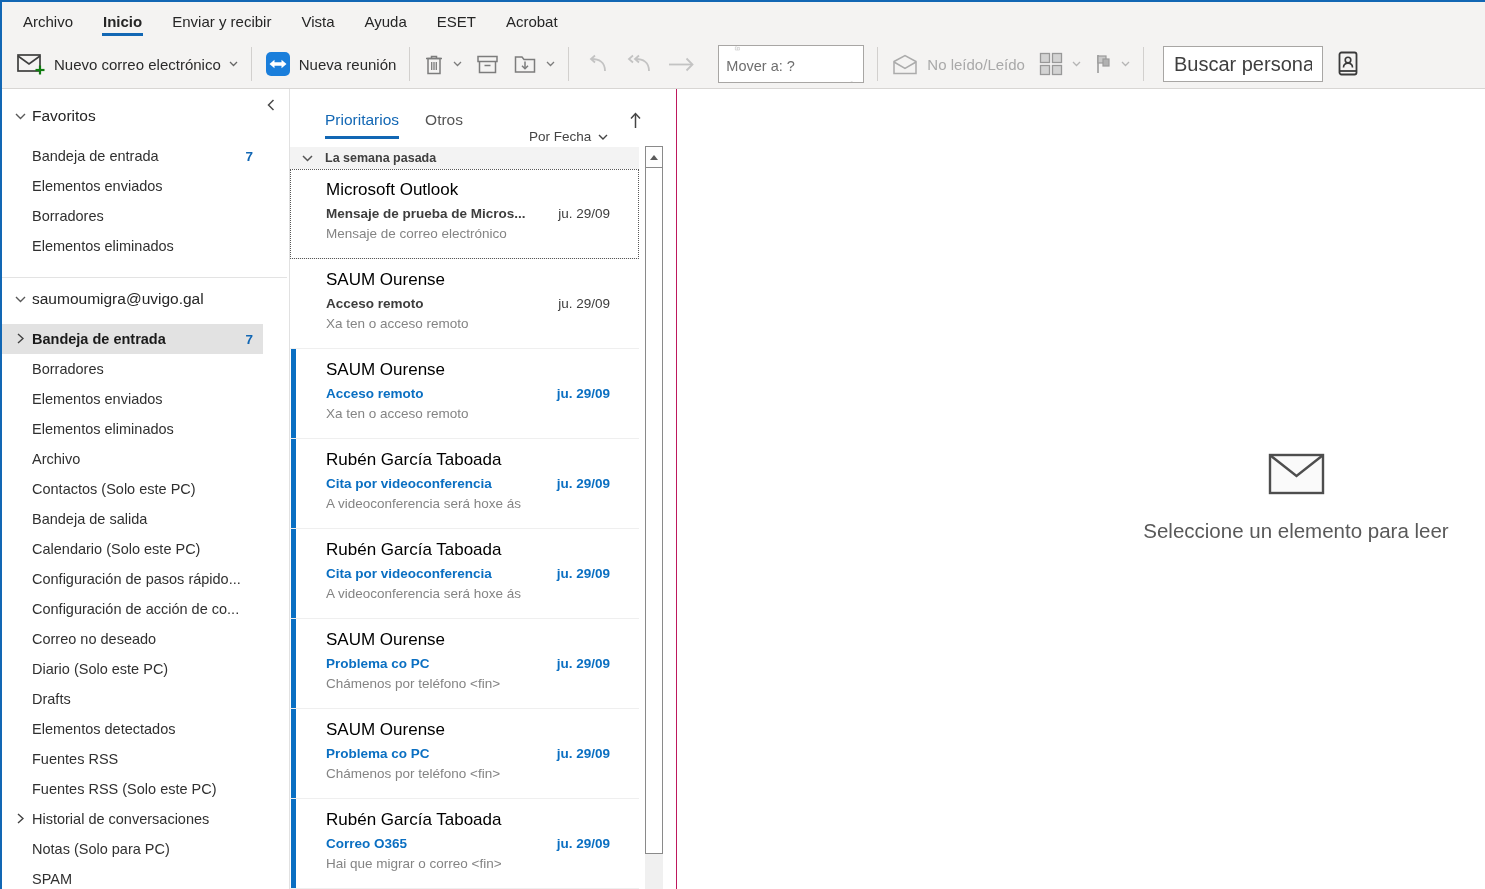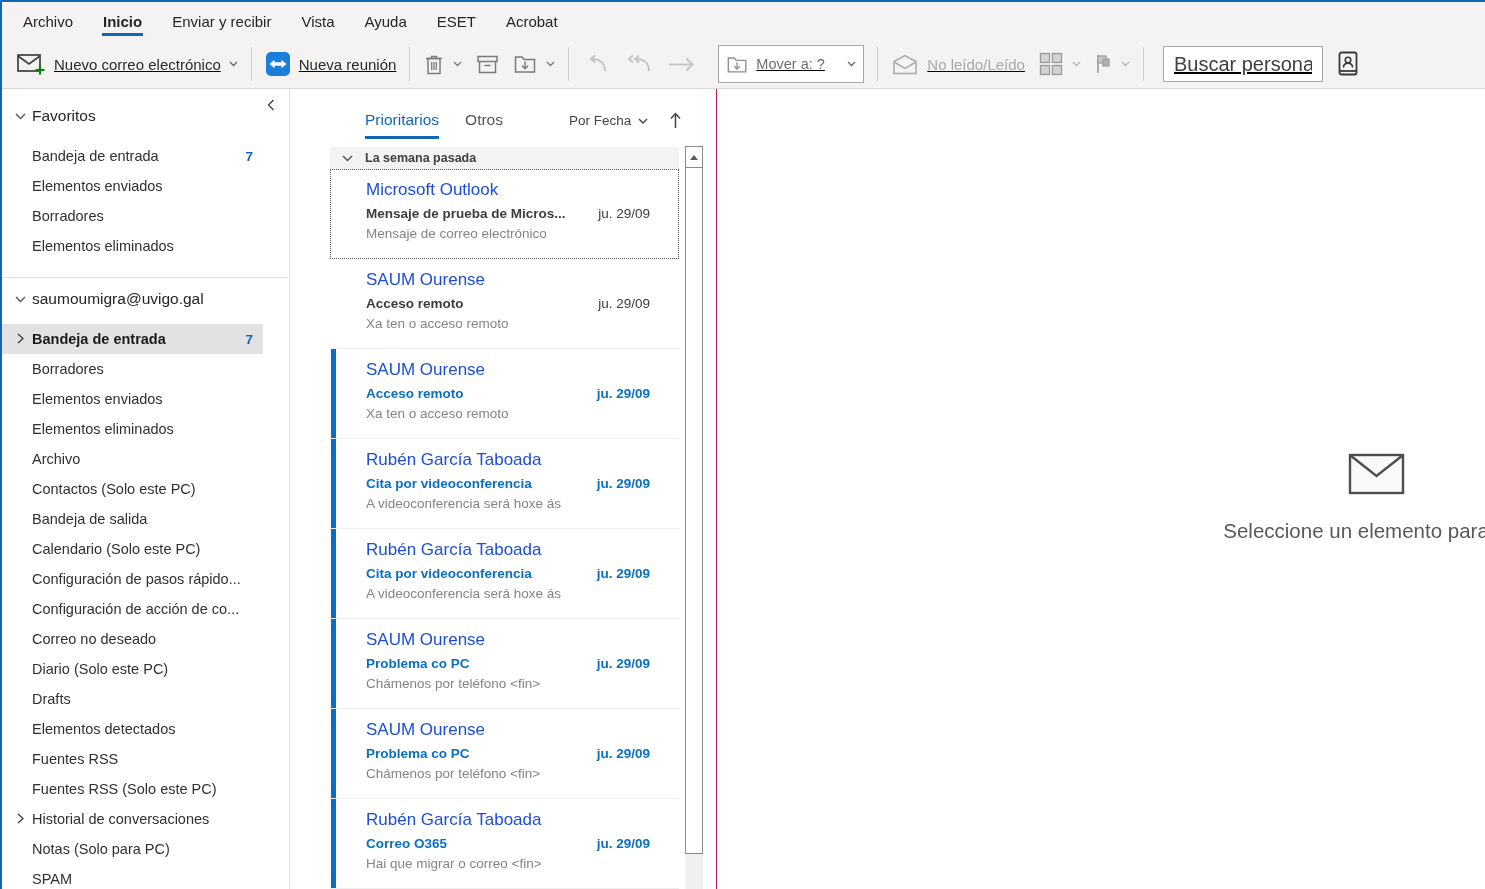--- a/index.html
+++ b/index.html
@@ -20,40 +20,40 @@
     font-size:15px; color:#262626; cursor:pointer;
   }
   .menu-item.active { font-weight:700; }
   .menu-item.active::after {
     content:""; position:absolute; left:14px; right:14px; bottom:4px; height:3px; background:#1267b4;
   }
 
   
   .ribbon {
     height: 49px; background:#f4f3f2; border-bottom:1px solid #d8d6d4;
-    display:flex; align-items:center; padding:0 10px 0 14px; gap:13px;text-decoration:underline;
+    display:flex; align-items:center; padding:0 10px 0 14px; gap:13px;
   }
   .rbtn { display:flex; align-items:center; gap:8px; font-size:15px; color:#2b2b2b; white-space:nowrap; }
   .rbtn.dis { color:#a9a9a9; cursor:default; }
   .chev { flex:none; }
   .rdiv { width:1px; height:34px; background:#d2d0ce; flex:none; }
   .combo {
-    display:flex; align-items:center; gap:7px; width:146px; height:38px; background:#fff;
-    border:1px solid #a8a6a4; padding:0 7px; font-size:14.5px; color:#6e6e6e; cursor:pointer; margin-left:8px;
+    display:flex; gap:7px; width:146px; height:38px; background:#fff;
+    border:1px solid #a8a6a4; padding:0 7px; font-size:14.5px; color:#6e6e6e; cursor:pointer; margin-left:8px;flex-direction:column;
   }
   .combo .combo-chev { margin-left:auto; }
   .search-people {
     width:160px; height:36px; border:1px solid #a8a6a4; background:#fff;
     font-size:20px; color:#333; padding:0 10px; margin-left:6px; font-family:inherit;
   }
   .search-people::placeholder { color:#3f3f3f; opacity:1; }
   .iconbtn { display:flex; align-items:center; }
 
   
-  .main { display:flex; height:800px;gap:40px; }
+  .main { display:flex; height:800px; }
 
   
   .folder-pane { width:288px; flex:none; border-right:1px solid #e1e1e1; background:#fff; position:relative; padding-top:10px; }
   .collapse-btn { position:absolute; top:4px; right:10px; padding:4px; }
   .fp-header { display:flex; align-items:center; height:34px; padding-left:13px; gap:6px; font-size:15.5px; color:#252525; cursor:pointer; }
   .fp-items { margin-top:8px; }
   .fp-divider { height:1px; background:#e3e3e3; margin:16px 2px 4px 0; }
   .fp-header.account { margin-top:0; }
   .fp-item {
     position:relative; display:flex; align-items:center; height:30px; padding-left:30px;
@@ -63,36 +63,36 @@
   .fp-item.expandable .expand-ch { display:block; }
   .fp-item.selected { background:#e2e2e2; font-weight:700; color:#1a1a1a; }
   .fp-count { display:none; margin-left:auto; margin-right:10px; font-size:13.5px; font-weight:700; color:#1267b4; }
   .fp-item.has-count .fp-count { display:block; }
 
   
   .list-pane { width:387px; flex:none; border-right:1px solid #be185d; background:#fff; position:relative; overflow:hidden; }
   .list-tabs { display:flex; align-items:flex-start; padding:22px 0 0 35px; height:53px; }
   .tab { font-size:15.5px; color:#555; padding-bottom:7px; margin-right:26px; cursor:pointer; border-bottom:3px solid transparent; }
   .tab.active { color:#1267b4; border-bottom-color:#1267b4; }
-  .sort-btn { display:flex; align-items:center; gap:7px; font-size:13.5px; color:#444; margin-left:40px; margin-top:2px; cursor:pointer; }
+  .sort-btn { display:flex; align-items:center; gap:7px; font-size:13.5px; color:#444; margin-left:40px; margin-top:18px; cursor:pointer; }
   .sortdir-btn { margin-left:20px; margin-top:0px; }
   .group-header {
     display:flex; align-items:center; height:22px; background:#f3f3f3; width:349px;
     font-size:12.5px; font-weight:700; color:#404040; cursor:pointer; margin-top:5px;
   }
   .group-header svg { margin:0 12px 0 12px; }
   .email-list { width:350px; }
   .mail-row {
     position:relative; height:90px; width:349px; padding:11px 0 0 36px;
     border-bottom:1px solid #efefef; background:#fff; cursor:pointer;
   }
   .mail-row.selected { outline:1px dotted #585858; outline-offset:-1px; }
   .unread-bar { display:none; position:absolute; left:1px; top:0; bottom:0; width:5px; background:#0a6fc2; }
   .mail-row.unread .unread-bar { display:block; }
-  .mr-sender { font-size:17px; color:#1d4ed8; margin-bottom:6px; }
+  .mr-sender { font-size:17px; color:#000000; margin-bottom:6px; }
   .mr-line2 { display:flex; align-items:baseline; width:284px; }
   .mr-subject { font-size:13.5px; font-weight:600; color:#3d3d3d; white-space:nowrap; overflow:hidden; text-overflow:ellipsis; max-width:215px; }
   .mr-date { margin-left:auto; font-size:13.5px; color:#3d3d3d; }
   .mail-row.unread .mr-subject, .mail-row.unread .mr-date { color:#0a6fc2; font-weight:700; }
   .mr-preview { font-size:13.5px; color:#848484; margin-top:5px; white-space:nowrap; overflow:hidden; }
 
   
   .scrollbar { position:absolute; top:57px; bottom:0; right:13px; width:18px; background:#f0f0f0; }
   .sb-btn { height:22px; background:#fdfdfd; border:1px solid #8a8a8a; display:flex; align-items:center; justify-content:center; cursor:pointer; }
   .sb-thumb { height:686px; background:#fff; border:1px solid #8a8a8a; border-top:none; cursor:pointer; }

